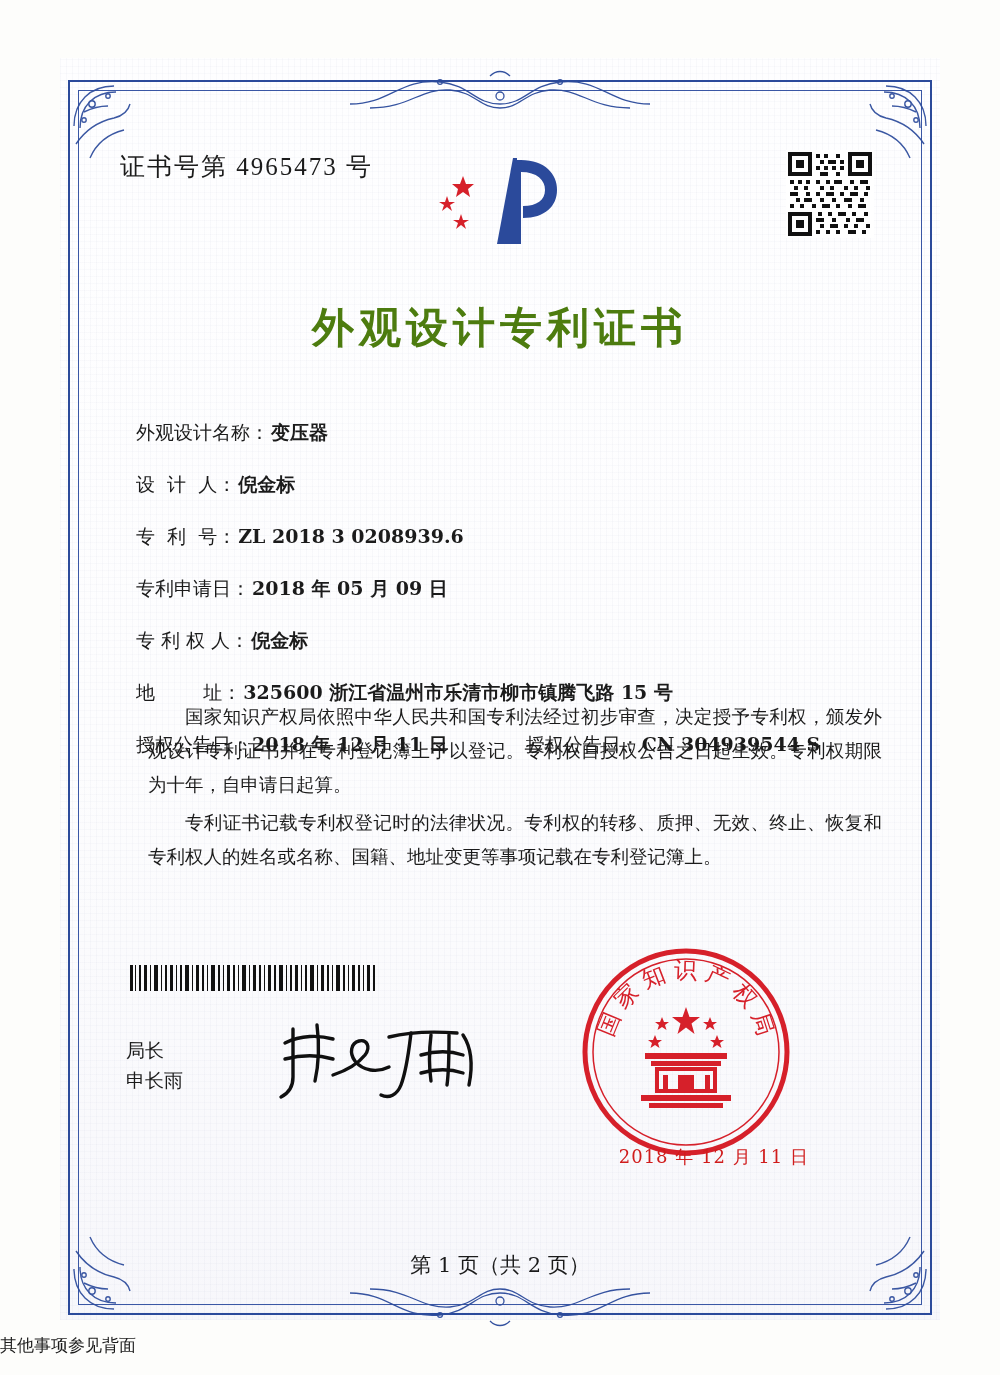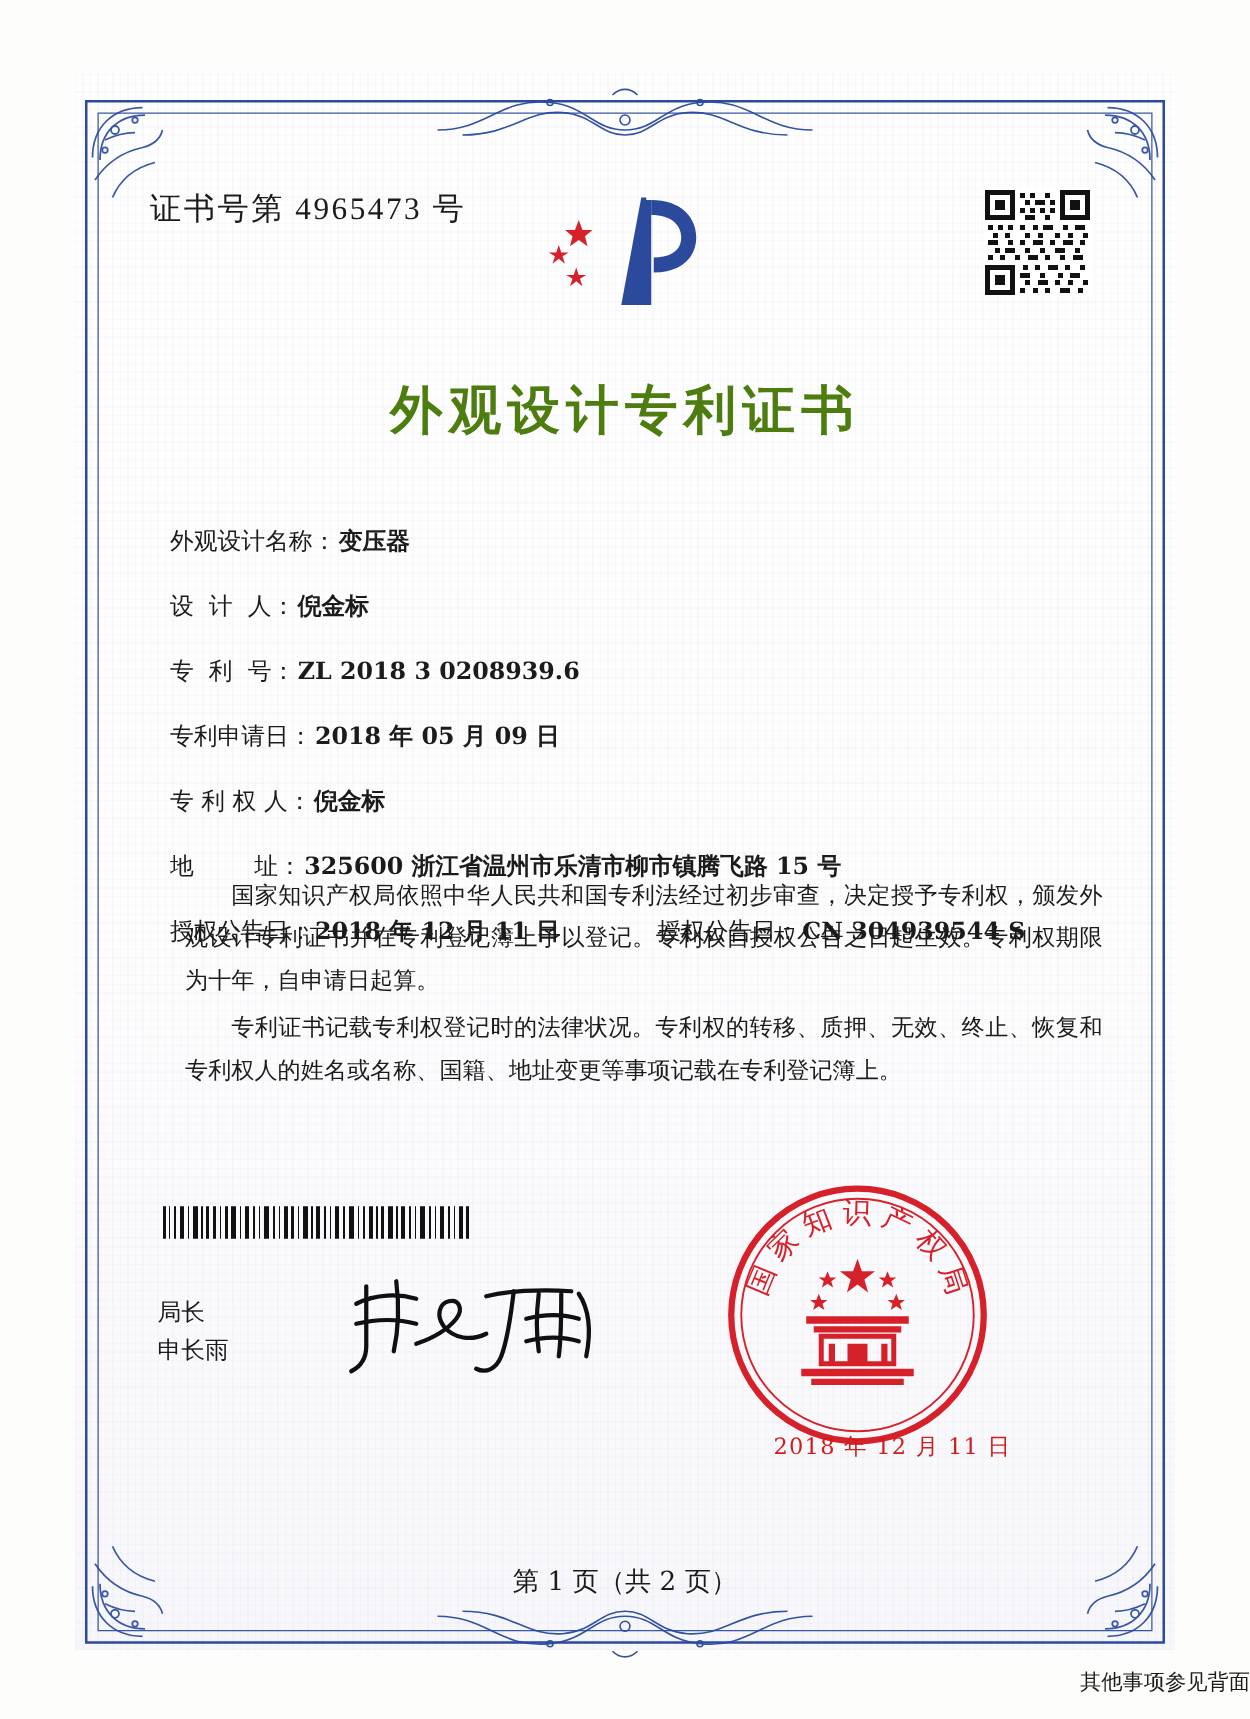--- a/index.html
+++ b/index.html
@@ -208,25 +208,24 @@
     bottom: 16px;
     text-align: center;
     font-size: 21px;
     font-family: "DejaVu Serif", "Liberation Serif", serif;
   }
 
   .footer-note {
     position: absolute;
     left: 0; right: 0;
     bottom: 18px;
-    text-align: right;
+    text-align: left;
     font-size: 17px;
     font-family: "DejaVu Serif", "Liberation Serif", serif;
     color: #1b1b1b;
-    padding-left: 29px;
   }
 </style>
 </head>
 <body>
 
 <div class="page">
 
   <div class="paper-wash"></div>
 
   <div class="border-outer"></div>

